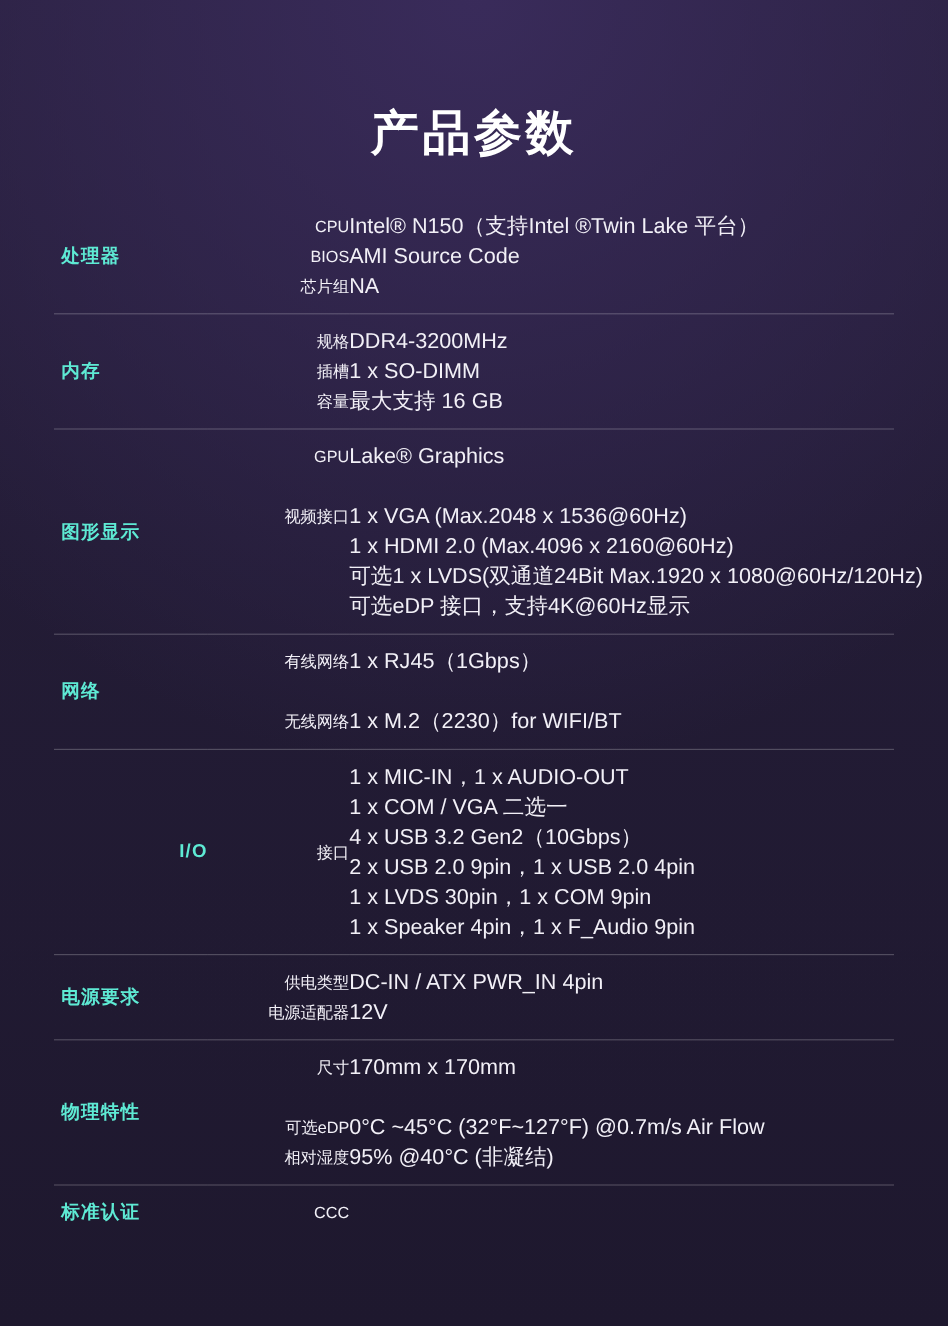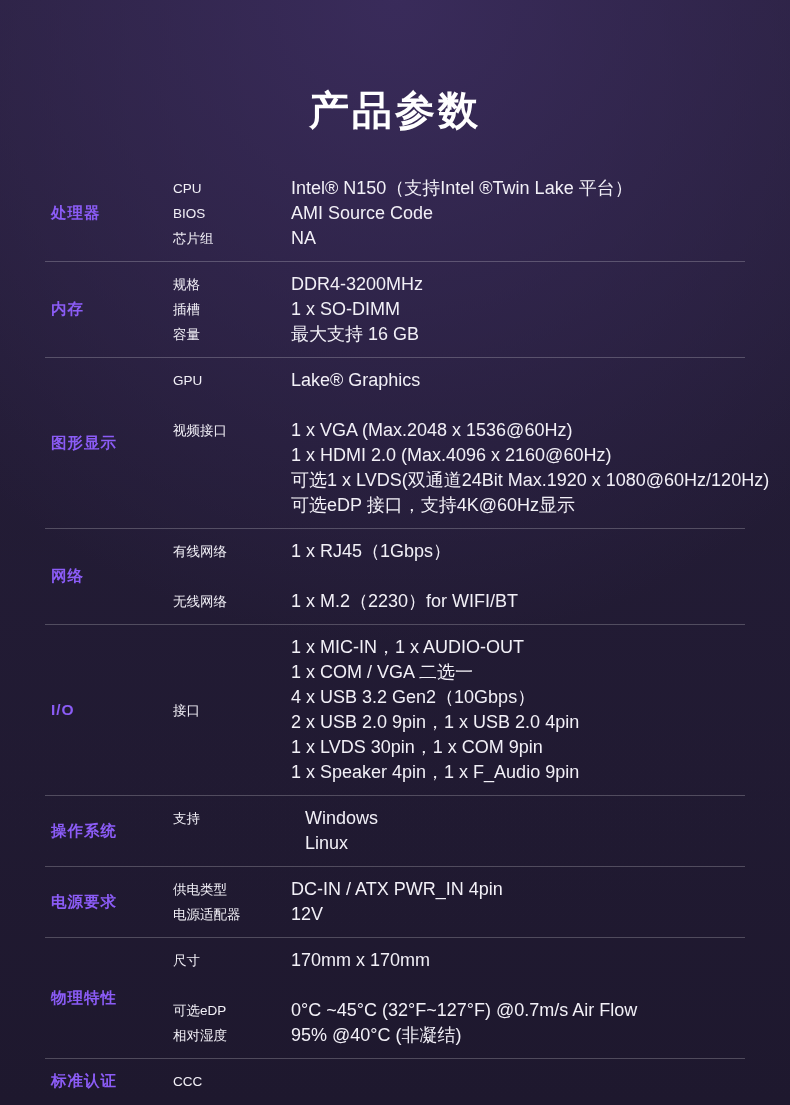--- a/index.html
+++ b/index.html
@@ -51,21 +51,21 @@
     border-top: 1px solid rgba(255,255,255,0.22);
   }
   table.spec tr.section:first-child {
     border-top: none;
   }
   td.cat {
     width: 122px;
     vertical-align: middle;
     font-size: 15.5px;
     font-weight: bold;
-    color: #8b5cf6;
+    color: #5eead4;
     padding: 10px 0 10px 6px;
     letter-spacing: 1px;
   }
   td.sub {
     width: 118px;
     vertical-align: top;
     padding: 10px 0 10px 0;
   }
   td.val {
     vertical-align: top;
@@ -73,32 +73,34 @@
   }
   .lines div {
     font-size: 13.5px;
     line-height: 25px;
     color: #f2f0f7;
     white-space: nowrap;
   }
   .sub .lines div {
     font-size: 13.5px;
     line-height: 25px;
+    text-align: right;
   }
   .val .lines div {
     font-size: 18px;
   }
   .spacer-line {
     height: 25px;
   }
   .val.indent .lines div {
     padding-left: 14px;
   }
   td.cat.mid {
     vertical-align: middle;
+    text-align: right;
   }
   td.sub.mid {
     vertical-align: middle;
   }
 </style>
 </head>
 <body>
 
 <div class="bg-overlay"></div>
 
@@ -200,34 +202,20 @@
             <div>1 x COM / VGA 二选一</div>
             <div>4 x USB 3.2 Gen2（10Gbps）</div>
             <div>2 x USB 2.0 9pin，1 x USB 2.0 4pin</div>
             <div>1 x LVDS 30pin，1 x COM 9pin</div>
             <div>1 x Speaker 4pin，1 x F_Audio 9pin</div>
           </div>
         </td>
       </tr>
 
 
-      <tr class="section">
-        <td class="cat">操作系统</td>
-        <td class="sub">
-          <div class="lines">
-            <div>支持</div>
-          </div>
-        </td>
-        <td class="val indent">
-          <div class="lines">
-            <div>  Windows</div>
-            <div>  Linux</div>
-          </div>
-        </td>
-      </tr>
 
       <tr class="section">
         <td class="cat">电源要求</td>
         <td class="sub">
           <div class="lines">
             <div>供电类型</div>
             <div>电源适配器</div>
           </div>
         </td>
         <td class="val">

